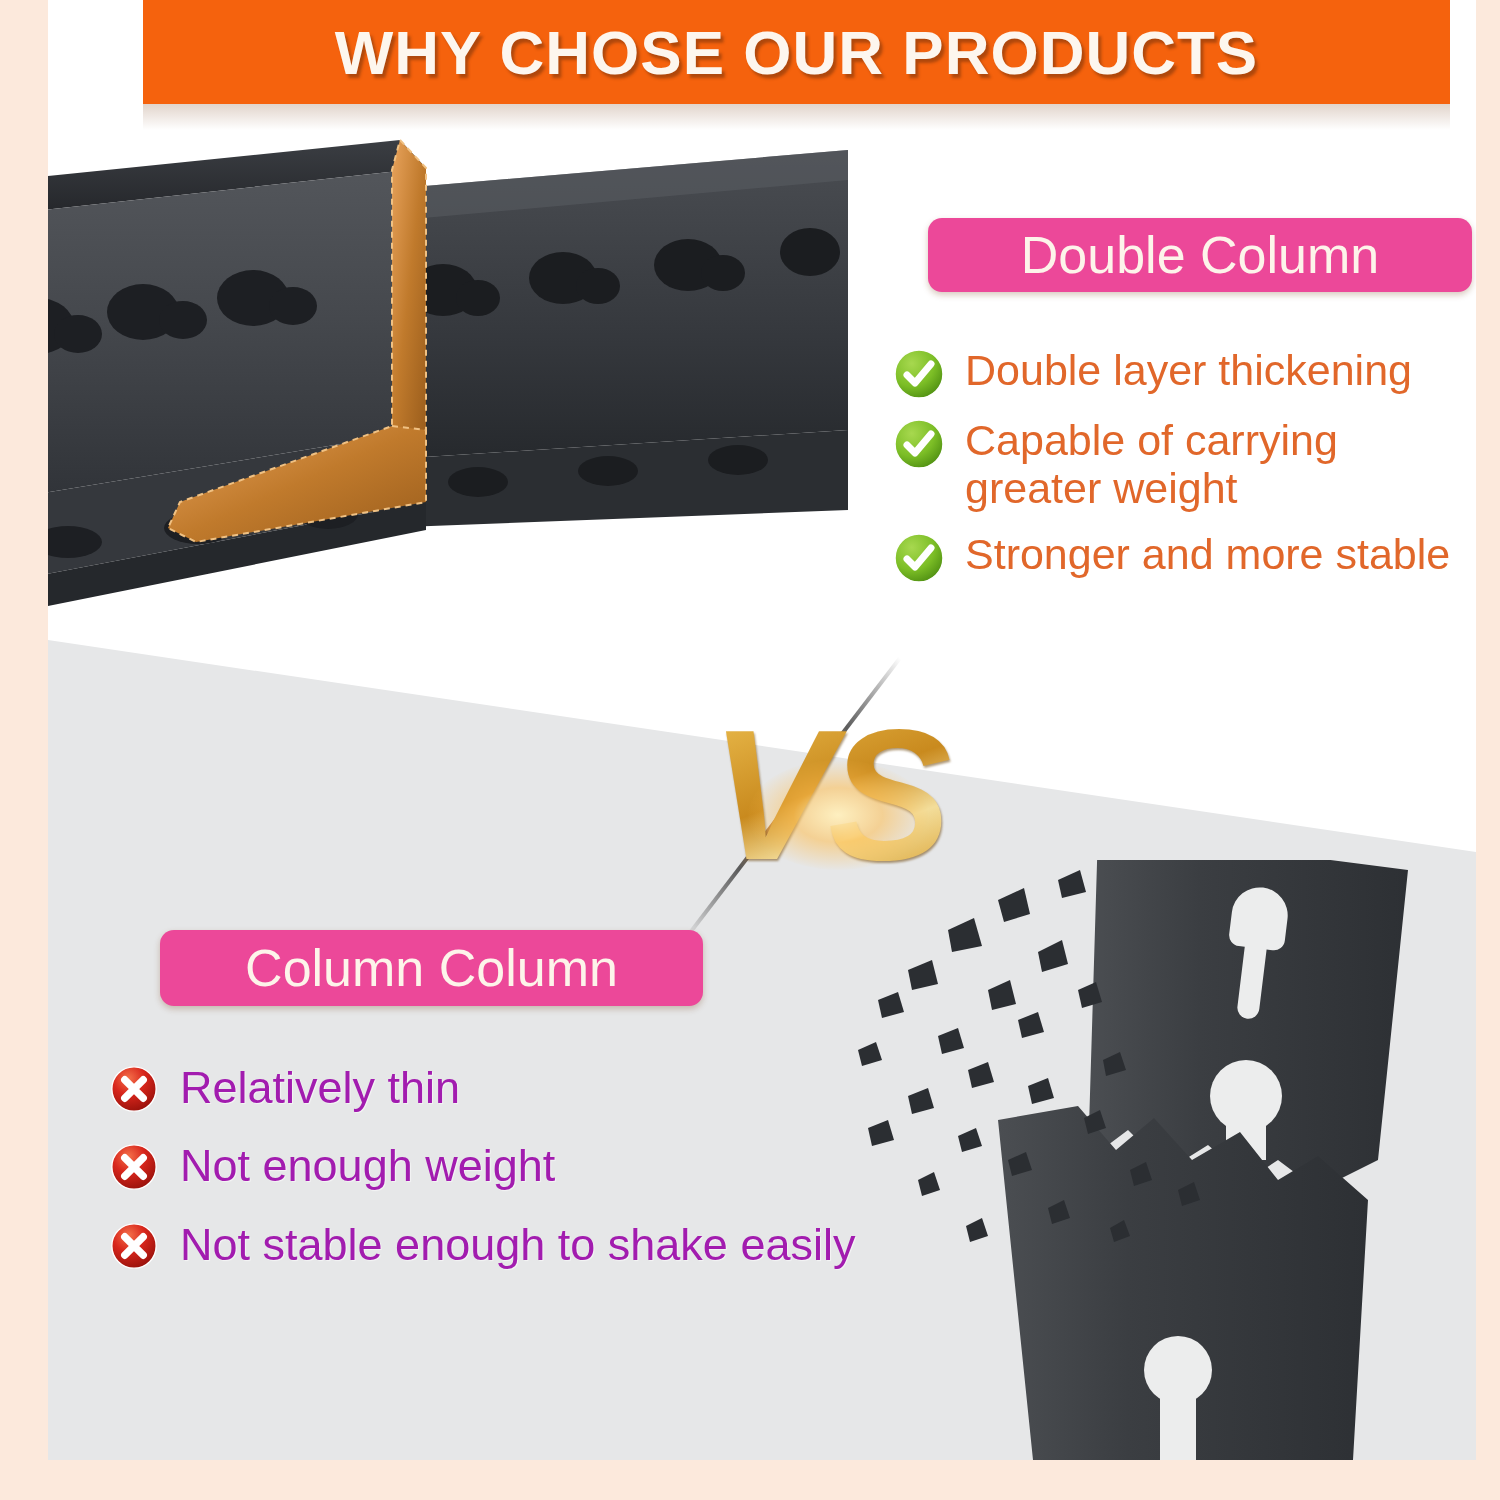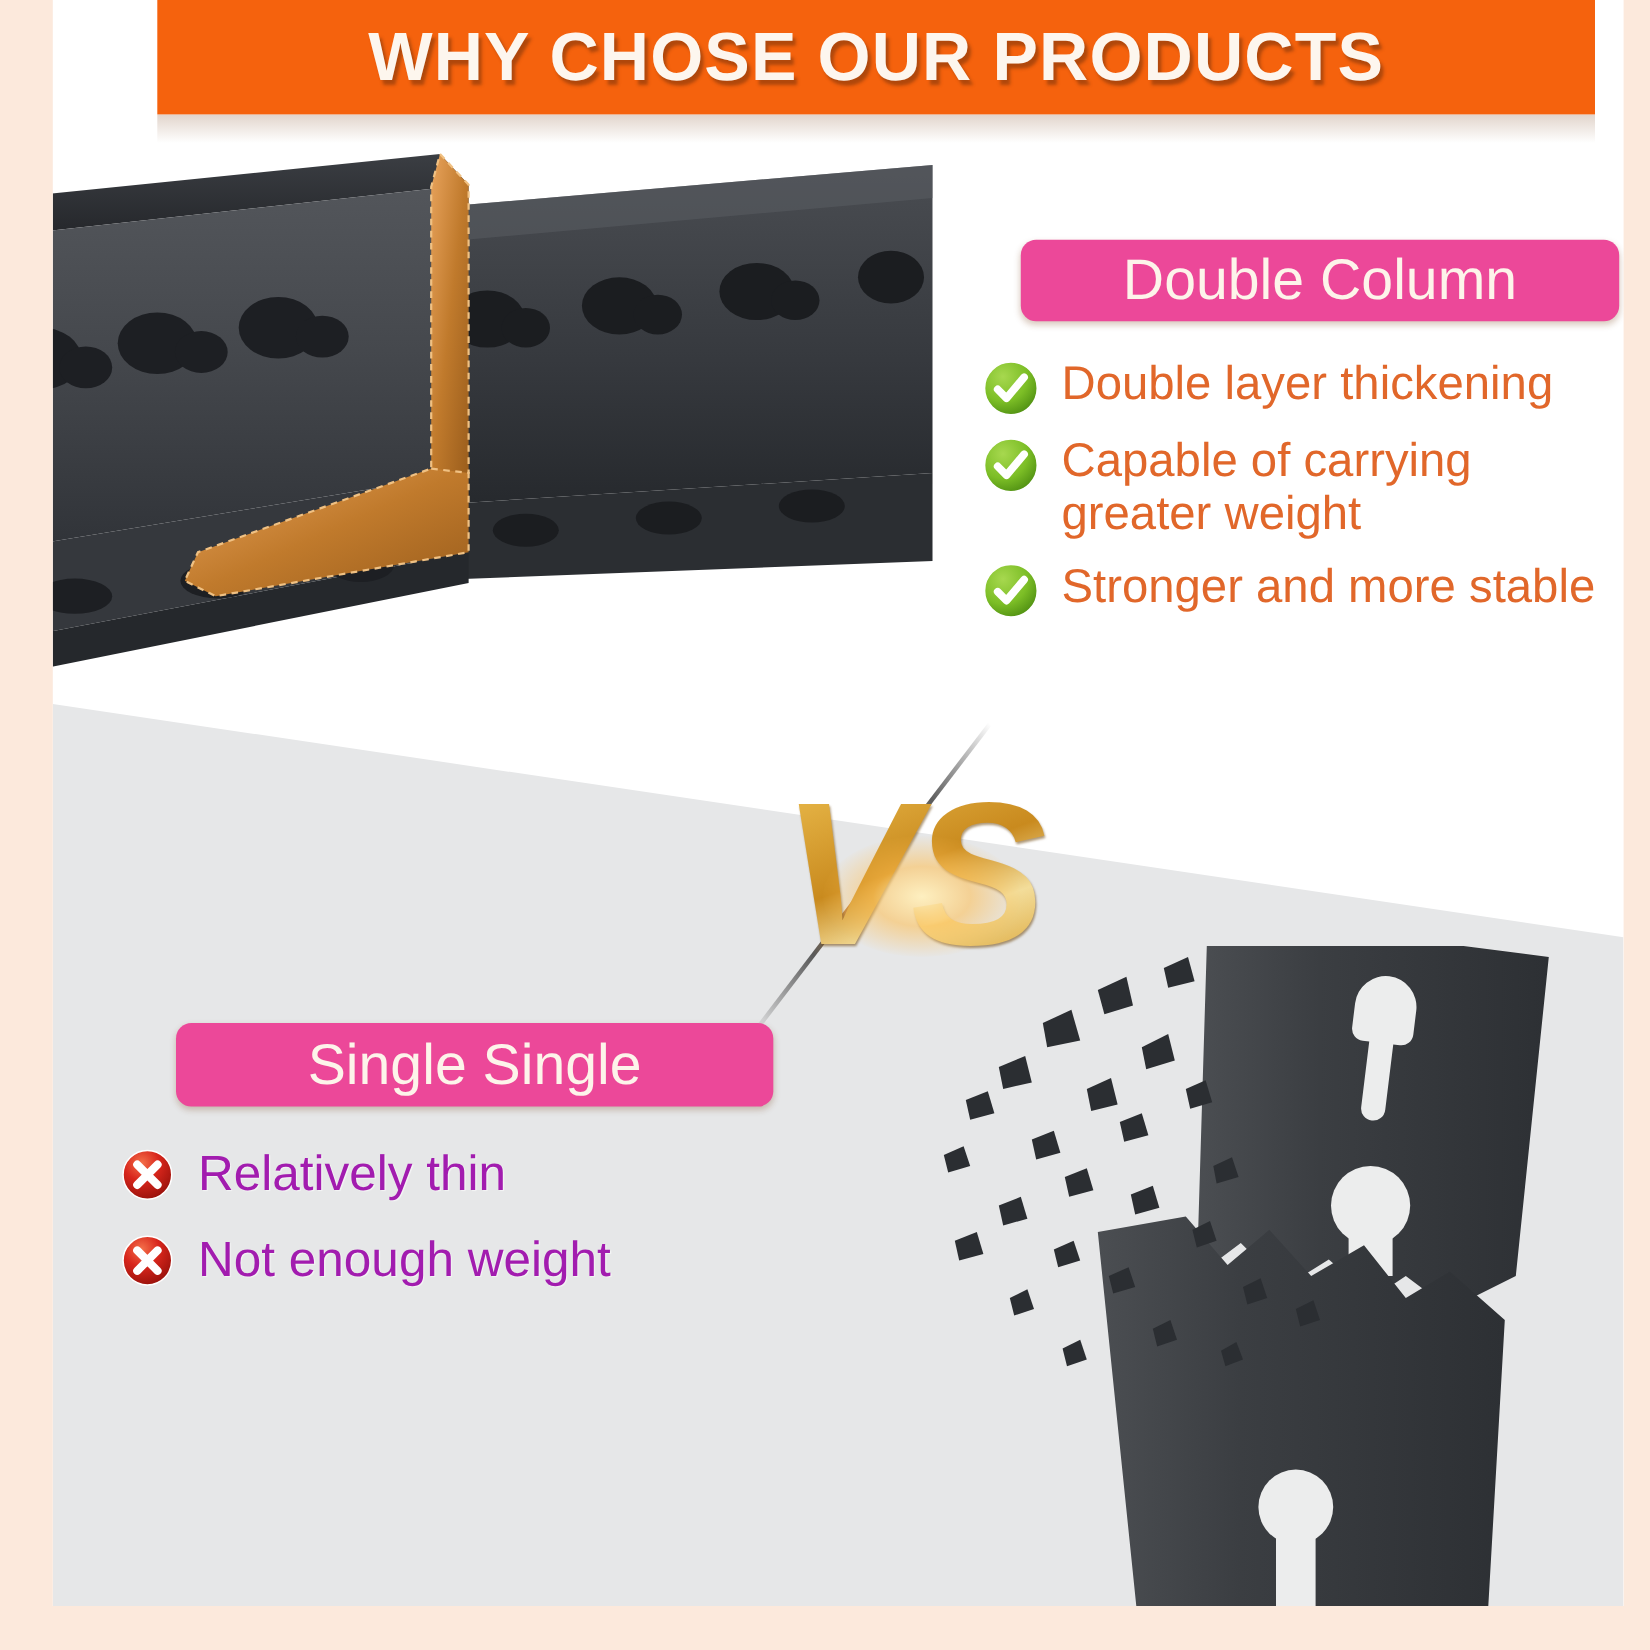--- a/index.html
+++ b/index.html
@@ -176,20 +176,21 @@
     left: 112px;
     top: 930px;
     width: 543px;
     height: 76px;
   }
 
   
   .bullets {
     position: absolute;
     z-index: 20;
+    margin-top: 21px;
   }
   #bullets-double { left: 845px; top: 325px; width: 580px; }
   #bullets-single { left: 62px;  top: 1042px; width: 820px; }
 
   .bullet {
     display: flex;
     align-items: flex-start;
     margin-bottom: 18px;
   }
   #bullets-single .bullet { margin-bottom: 28px; }
@@ -415,21 +416,21 @@
           <svg viewBox="0 0 52 52" width="52" height="52">
             <circle cx="26" cy="26" r="24" fill="url(#grn1)" stroke="#ffffff" stroke-width="1.5"></circle>
             <path d="M14 27 l8 8 l16 -19" fill="none" stroke="#ffffff" stroke-width="7" stroke-linecap="round" stroke-linejoin="round"></path>
           </svg>
         </span>
         <span class="bullet-text">Stronger and more stable</span>
       </div>
 
     </div>
 
-    <div class="badge" id="badge-single">Single Single</div>
+    <div class="badge" id="badge-single">Column Column</div>
 
     <div class="bullets" id="bullets-single">
 
       <div class="bullet">
         <span class="bullet-icon">
           <svg viewBox="0 0 52 52" width="48" height="48">
             <defs>
               <radialGradient id="red1" cx="38%" cy="26%" r="80%">
                 <stop offset="0%" stop-color="#f4704a"></stop>
                 <stop offset="45%" stop-color="#d8261c"></stop>
@@ -446,17 +447,26 @@
       <div class="bullet">
         <span class="bullet-icon">
           <svg viewBox="0 0 52 52" width="48" height="48">
             <circle cx="26" cy="26" r="24" fill="url(#red1)" stroke="#ffffff" stroke-width="1.5"></circle>
             <path d="M16 16 L36 36 M36 16 L16 36" stroke="#ffffff" stroke-width="8" stroke-linecap="round"></path>
           </svg>
         </span>
         <span class="bullet-text">Not enough weight</span>
       </div>
 
+      <div class="bullet">
+        <span class="bullet-icon">
+          <svg viewBox="0 0 52 52" width="48" height="48">
+            <circle cx="26" cy="26" r="24" fill="url(#red1)" stroke="#ffffff" stroke-width="1.5"></circle>
+            <path d="M16 16 L36 36 M36 16 L16 36" stroke="#ffffff" stroke-width="8" stroke-linecap="round"></path>
+          </svg>
+        </span>
+        <span class="bullet-text">Not stable enough to shake easily</span>
+      </div>
 
     </div>
 
   </div>
 </div>
 
 </body></html>

